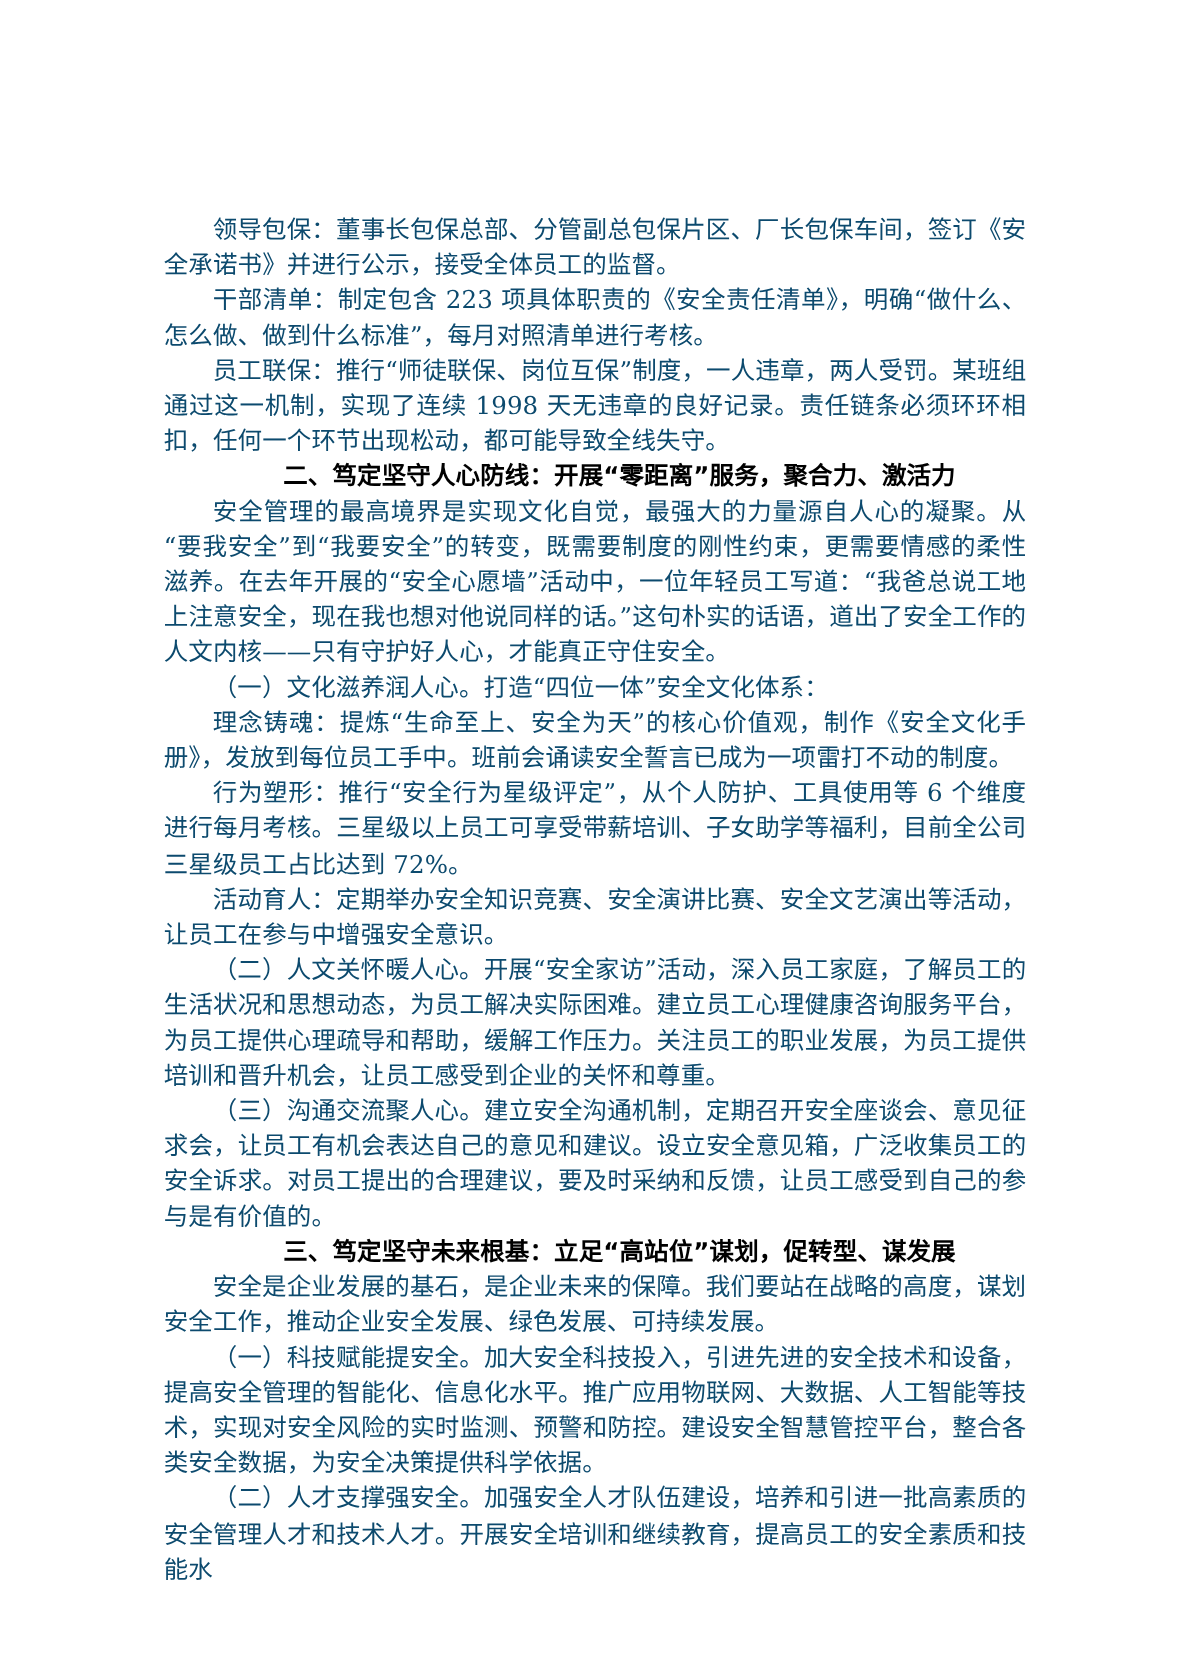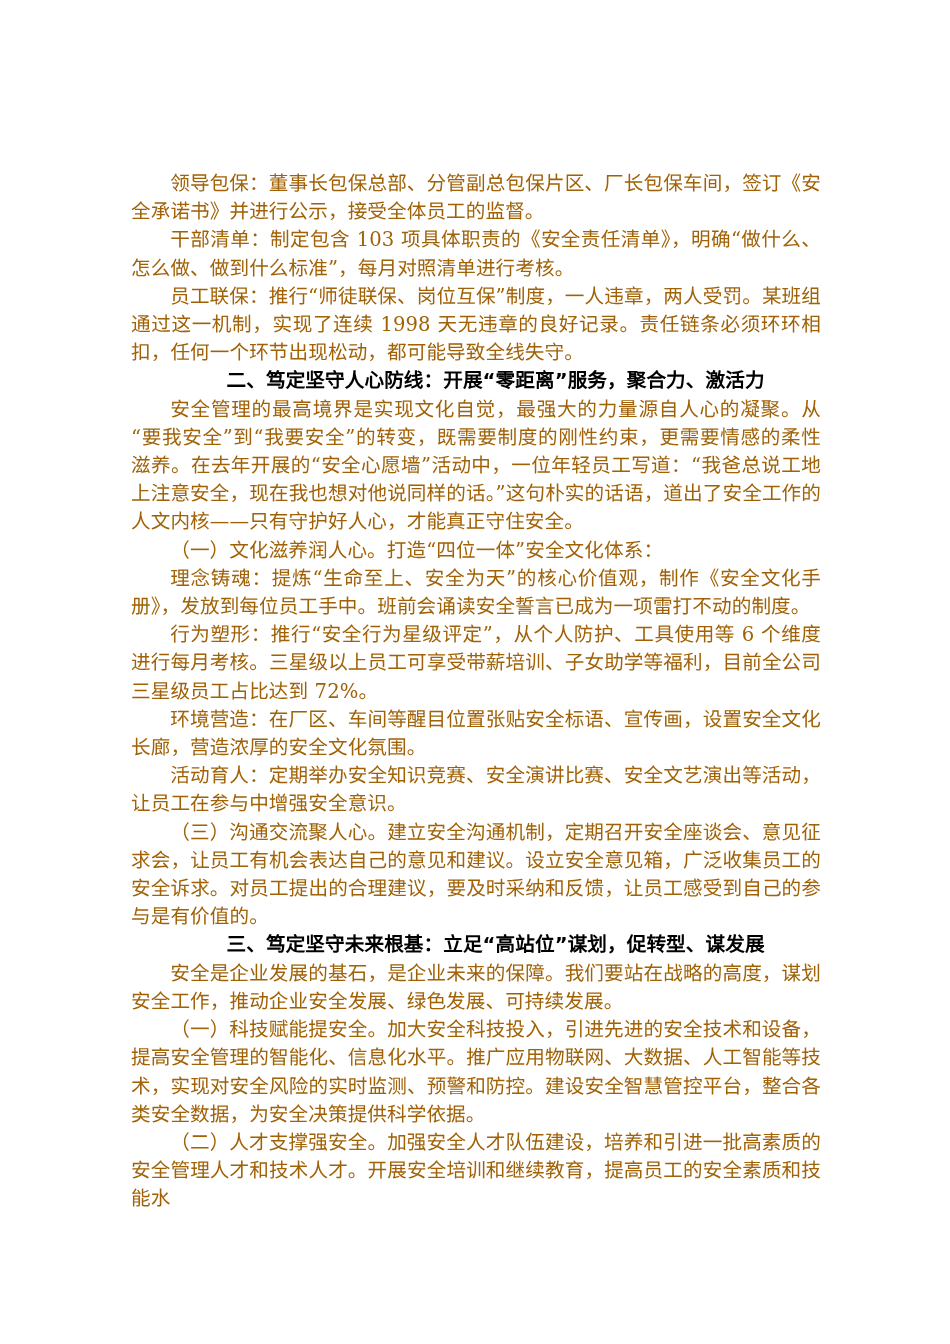--- a/index.html
+++ b/index.html
@@ -23,21 +23,21 @@
     position: absolute;
     left: 131px;
     top: 170px;
     width: 690px;
   }
   
   .para {
     margin: 0;
     font-size: 19.6px;
     line-height: 28.2px;
-    color: #a16207;
+    color: #0c4a6e;
     text-align: justify;
     text-justify: inter-character;
     text-indent: 2em;
     letter-spacing: 0.1px;
     word-break: break-all;
     font-family: "DejaVu Serif", "Liberation Serif", serif;
   }
   
   .heading {
     margin: 0;
@@ -62,38 +62,38 @@
   }
 </style>
 </head>
 <body>
 
 <div class="page">
   <div class="text-column">
 
     <p class="para">领导包保：董事长包保总部、分管副总包保片区、厂长包保车间，签订《安全承诺书》并进行公示，接受全体员工的监督。</p>
 
-    <p class="para">干部清单：制定包含 103 项具体职责的《安全责任清单》，明确“做什么、怎么做、做到什么标准”，每月对照清单进行考核。</p>
+    <p class="para">干部清单：制定包含 223 项具体职责的《安全责任清单》，明确“做什么、怎么做、做到什么标准”，每月对照清单进行考核。</p>
 
     <p class="para">员工联保：推行“师徒联保、岗位互保”制度，一人违章，两人受罚。某班组通过这一机制，实现了连续 1998 天无违章的良好记录。责任链条必须环环相扣，任何一个环节出现松动，都可能导致全线失守。</p>
 
     <p class="heading">二、笃定坚守人心防线：开展“零距离”服务，聚合力、激活力</p>
 
     <p class="para">安全管理的最高境界是实现文化自觉，最强大的力量源自人心的凝聚。从“要我安全”到“我要安全”的转变，既需要制度的刚性约束，更需要情感的柔性滋养。在去年开展的“安全心愿墙”活动中，一位年轻员工写道：“我爸总说工地上注意安全，现在我也想对他说同样的话。”这句朴实的话语，道出了安全工作的人文内核——只有守护好人心，才能真正守住安全。</p>
 
     <p class="para"><span class="lead">（一）文化滋养润人心。</span><span class="rest">打造“四位一体”安全文化体系：</span></p>
 
     <p class="para">理念铸魂：提炼“生命至上、安全为天”的核心价值观，制作《安全文化手册》，发放到每位员工手中。班前会诵读安全誓言已成为一项雷打不动的制度。</p>
 
     <p class="para">行为塑形：推行“安全行为星级评定”，从个人防护、工具使用等 6 个维度进行每月考核。三星级以上员工可享受带薪培训、子女助学等福利，目前全公司三星级员工占比达到 72%。</p>
 
-    <p class="para">环境营造：在厂区、车间等醒目位置张贴安全标语、宣传画，设置安全文化长廊，营造浓厚的安全文化氛围。</p>
 
     <p class="para">活动育人：定期举办安全知识竞赛、安全演讲比赛、安全文艺演出等活动，让员工在参与中增强安全意识。</p>
 
+    <p class="para"><span class="lead">（二）人文关怀暖人心。</span><span class="rest">开展“安全家访”活动，深入员工家庭，了解员工的生活状况和思想动态，为员工解决实际困难。建立员工心理健康咨询服务平台，为员工提供心理疏导和帮助，缓解工作压力。关注员工的职业发展，为员工提供培训和晋升机会，让员工感受到企业的关怀和尊重。</span></p>
 
     <p class="para"><span class="lead">（三）沟通交流聚人心。</span><span class="rest">建立安全沟通机制，定期召开安全座谈会、意见征求会，让员工有机会表达自己的意见和建议。设立安全意见箱，广泛收集员工的安全诉求。对员工提出的合理建议，要及时采纳和反馈，让员工感受到自己的参与是有价值的。</span></p>
 
     <p class="heading">三、笃定坚守未来根基：立足“高站位”谋划，促转型、谋发展</p>
 
     <p class="para">安全是企业发展的基石，是企业未来的保障。我们要站在战略的高度，谋划安全工作，推动企业安全发展、绿色发展、可持续发展。</p>
 
     <p class="para"><span class="lead">（一）科技赋能提安全。</span><span class="rest">加大安全科技投入，引进先进的安全技术和设备，提高安全管理的智能化、信息化水平。推广应用物联网、大数据、人工智能等技术，实现对安全风险的实时监测、预警和防控。建设安全智慧管控平台，整合各类安全数据，为安全决策提供科学依据。</span></p>
 
     <p class="para"><span class="lead">（二）人才支撑强安全。</span><span class="rest">加强安全人才队伍建设，培养和引进一批高素质的安全管理人才和技术人才。开展安全培训和继续教育，提高员工的安全素质和技能水</span></p>

